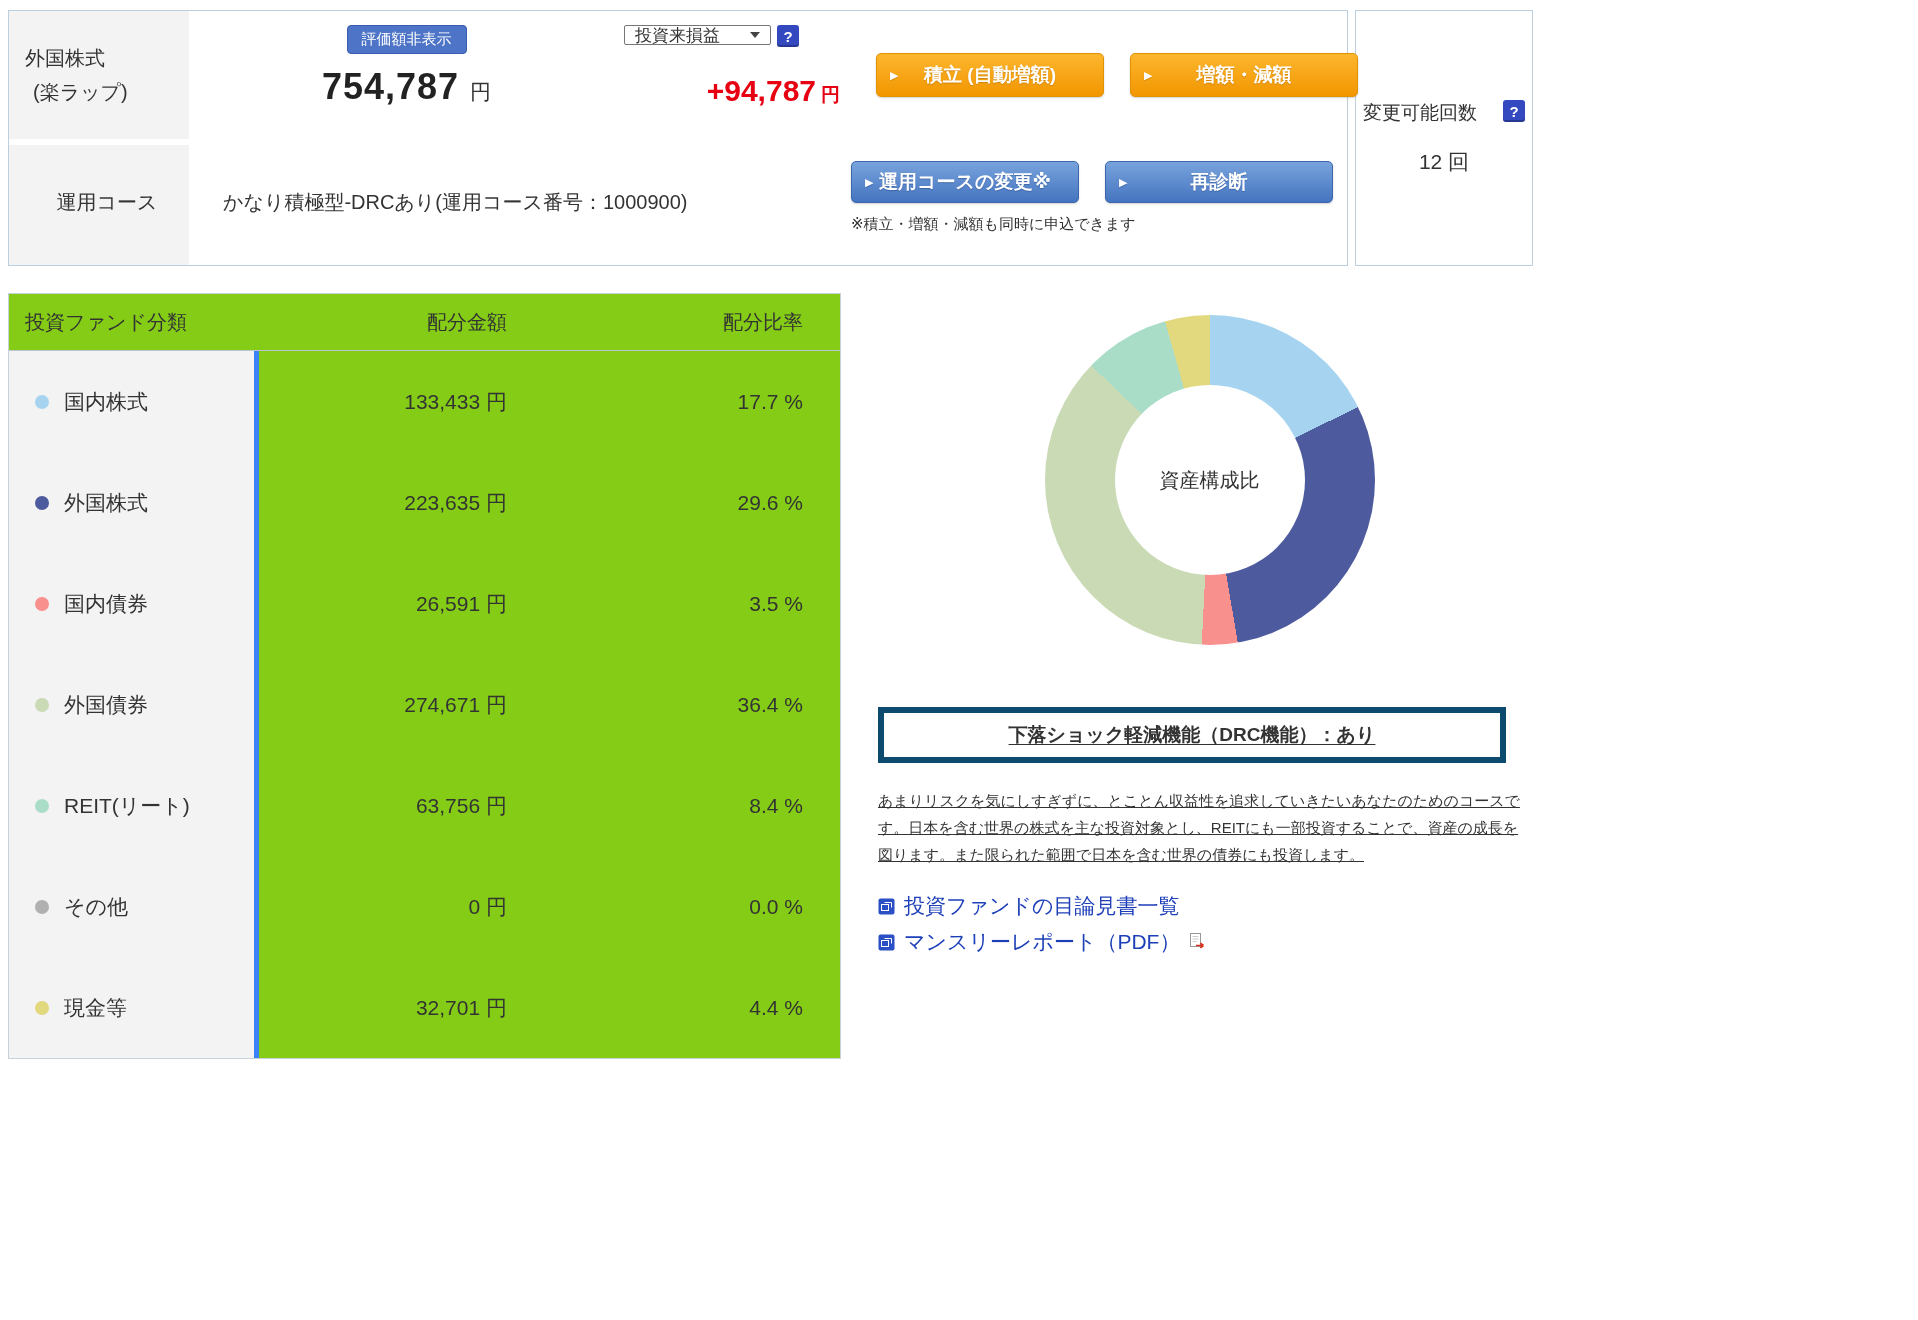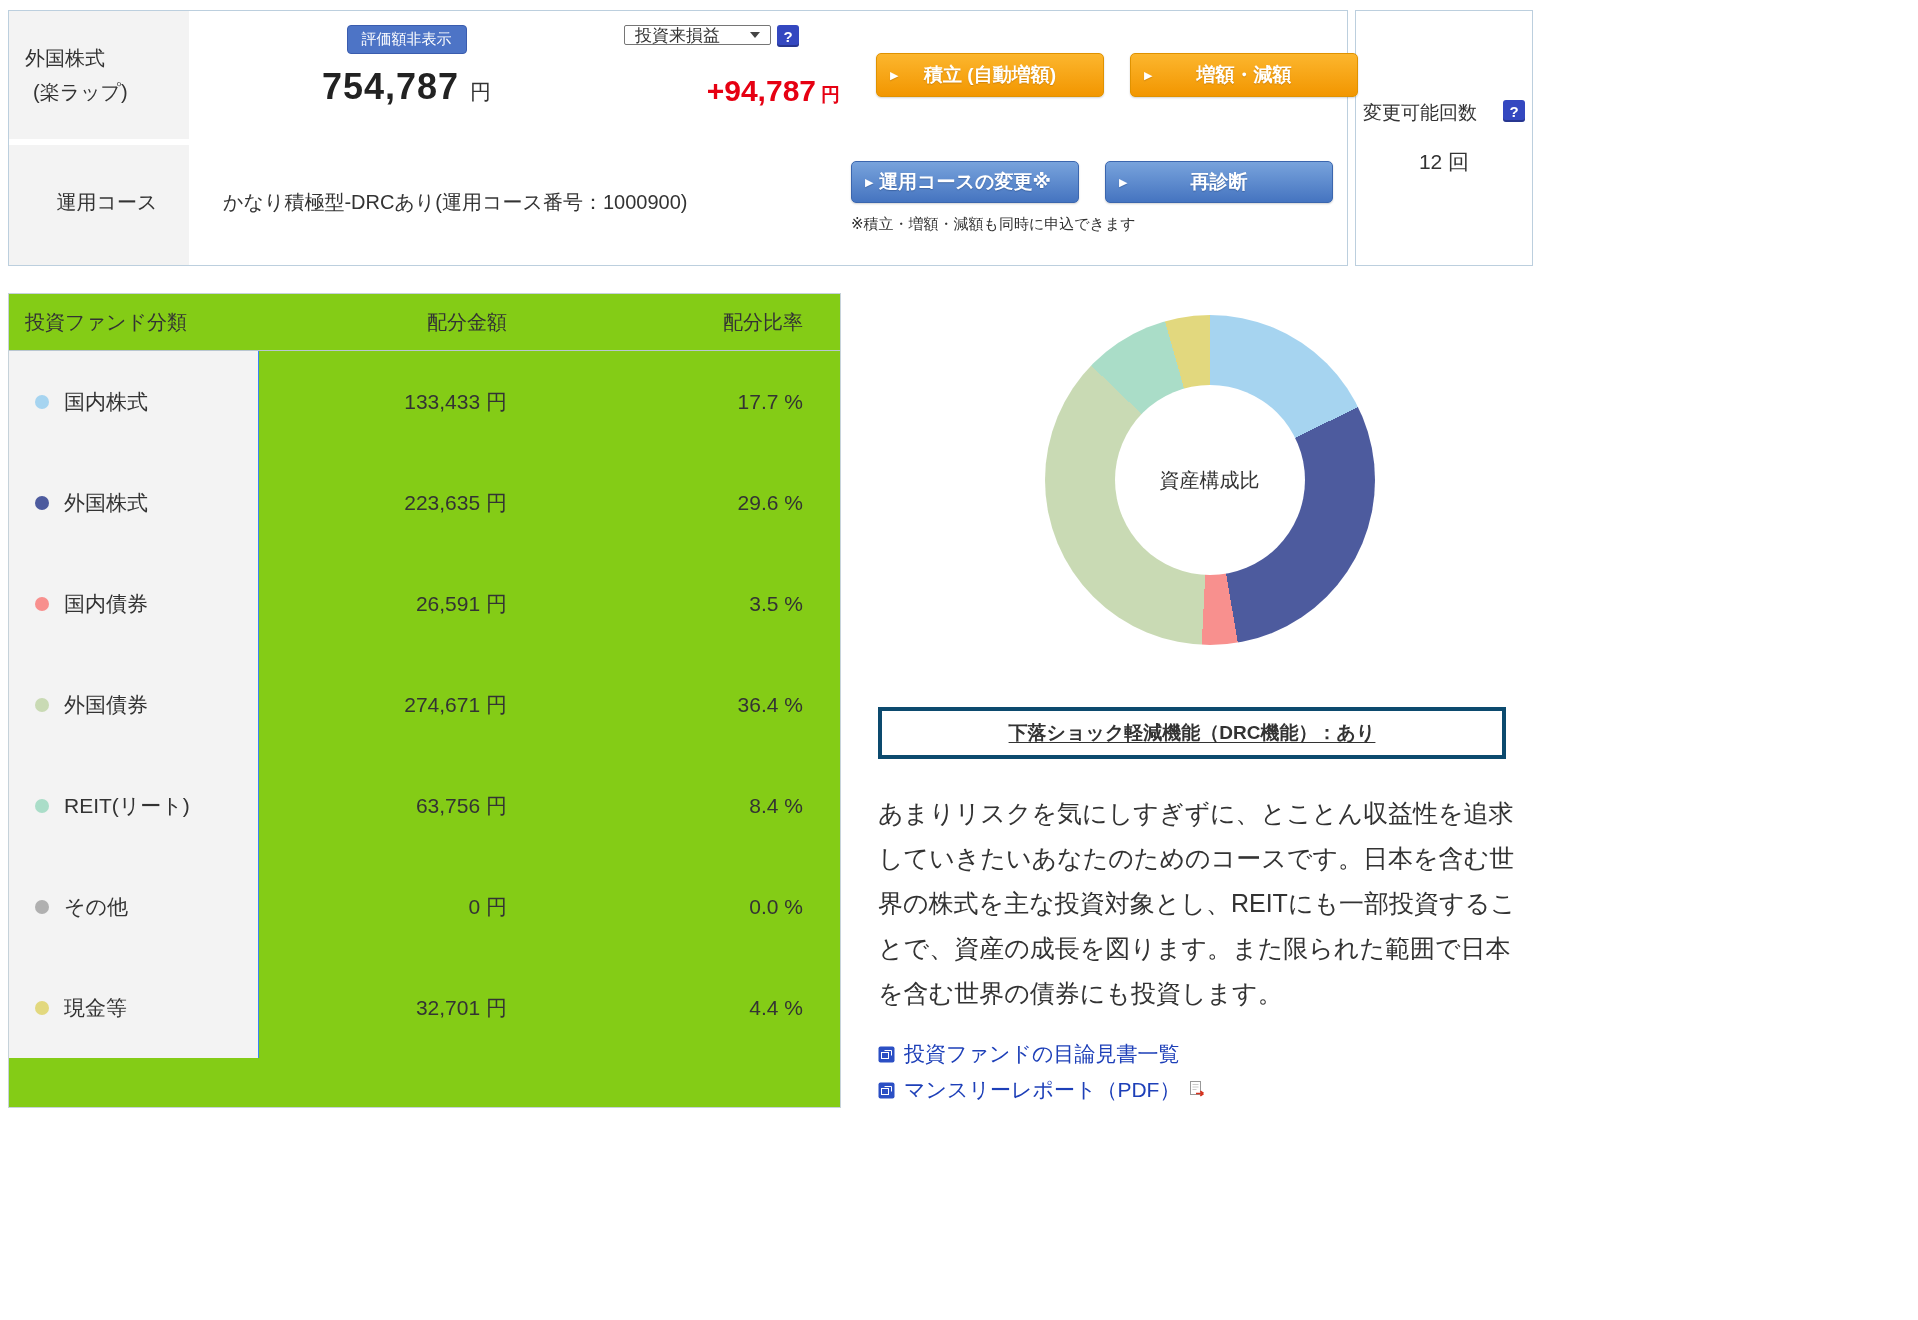--- a/index.html
+++ b/index.html
@@ -52,33 +52,33 @@
   .help-icon { width: 22px; height: 22px; background: #3448c0; color: #fff; font-size: 15px; font-weight: bold; display: inline-flex; align-items: center; justify-content: center; border-radius: 3px; cursor: pointer; flex: none; box-shadow: inset 0 -2px 0 rgba(0,0,0,.25); }
 
   
   .bottom-wrap { display: flex; margin-top: 27px; width: 1533px; }
   .alloc-table { width: 833px; border: 1px solid #c6d2da; background: #84cc16; flex: none; }
   .t-head { height: 57px; display: flex; align-items: center; border-bottom: 1px solid #b9c6d0; font-size: 20px; }
   .th1 { width: 250px; padding-left: 16px; }
   .th2 { width: 300px; text-align: right; padding-right: 52px; }
   .th3 { flex: 1; text-align: right; padding-right: 37px; font-family: Liberation Serif, serif; }
   .t-row { height: 101px; display: flex; align-items: stretch; }
-  .t-label { width: 250px; background: #f3f3f3; border-right: 1px solid #3b82f6; display: flex; align-items: center; padding-left: 26px; font-size: 21px; gap: 15px; }
+  .t-label { width: 250px; background: #f3f3f3; border-right: 5px solid #3b82f6; display: flex; align-items: center; padding-left: 26px; font-size: 21px; gap: 15px; }
   .dot { width: 14px; height: 14px; border-radius: 50%; flex: none; }
   .t-amount { width: 300px; display: flex; align-items: center; justify-content: flex-end; padding-right: 52px; font-size: 21px; }
   .t-ratio { flex: 1; display: flex; align-items: center; justify-content: flex-end; padding-right: 37px; font-size: 21px; }
 
   
   .right-col { flex: 1; padding-left: 37px; }
   .donut-wrap { width: 330px; height: 330px; margin: 22px auto 0; position: relative; }
   .donut { width: 100%; height: 100%; border-radius: 50%; background: #eee; }
   .donut-hole { position: absolute; inset: 70px; background: #fff; border-radius: 50%; display: flex; align-items: center; justify-content: center; font-size: 20px; color: #333; }
-  .drc-box { margin-top: 62px; width: 628px; border: 4px solid #0c4a6e; text-align: center; padding: 9px 0; font-size: 19px; font-weight: bold; background: #fff; }
+  .drc-box { margin-top: 62px; width: 628px; border: 6px solid #0c4a6e; text-align: center; padding: 9px 0; font-size: 19px; font-weight: bold; background: #fff; }
   .drc-title { text-decoration: underline; text-underline-offset: 3px; }
-  .desc { margin-top: 32px; width: 650px; font-size: 25px; line-height: 1.8; color: #333; }
+  .desc { margin-top: 24px; width: 650px; font-size: 15px; line-height: 1.8; color: #333; text-decoration: underline; }
   .links { margin-top: 20px; }
   .link-row { display: flex; align-items: center; gap: 9px; color: #1d3fb8; font-size: 21px; height: 36px; cursor: pointer; width: fit-content; }
   .ext-icon, .pdf-icon { flex: none; }
 </style>
 </head>
 <body>
 
 <div class="page">
 
   <div class="top-wrap">

